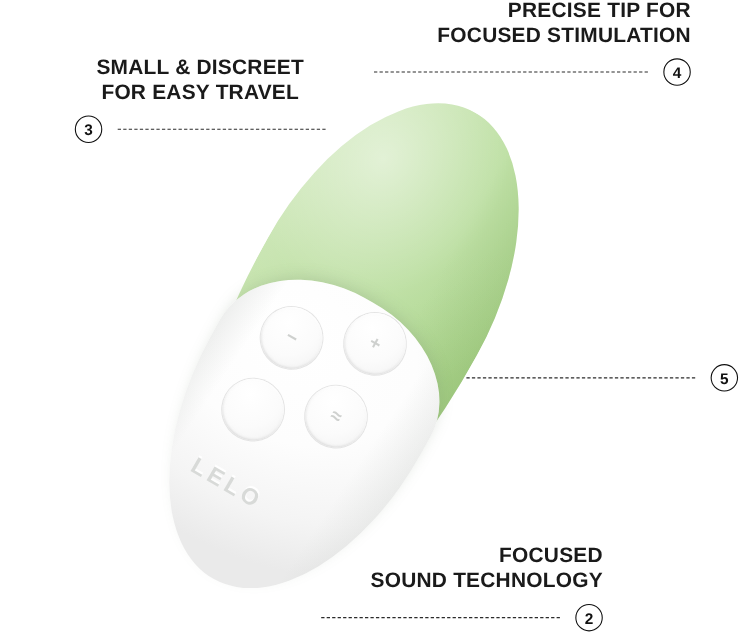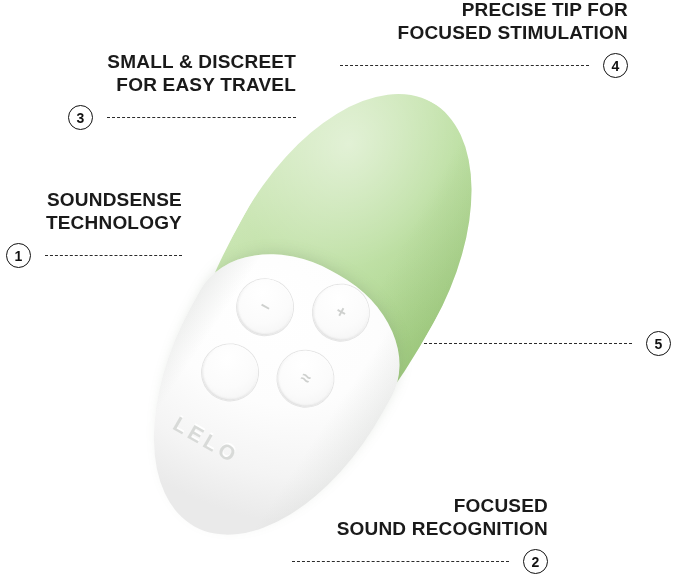--- a/index.html
+++ b/index.html
@@ -136,21 +136,21 @@
   .callout { position: absolute; }
 
   .callout-text {
     font-size: 19px;
     font-weight: 700;
     line-height: 1.22;
     color: #1a1a1a;
     letter-spacing: 0.2px;
     white-space: pre-line;
   }
-  .callout.left  .callout-text { text-align: right; }
+  .callout.left  .callout-text { text-align: center; }
   .callout.right .callout-text { text-align: right; }
 
   .leader {
     display: flex;
     align-items: center;
     margin-top: 9px;
   }
   .callout.right .leader { flex-direction: row; justify-content: flex-end; }
 
   .marker {
@@ -204,28 +204,20 @@
         <span class="btn-glyph">≈</span>
       </div>
       <div class="btn-pad btn-d">
         <span class="btn-glyph"></span>
       </div>
 
       <div id="lelo-logo">LELO</div>
     </div>
   </div>
 
-  <div class="callout left" id="callout-1">
-    <div class="callout-text">SOUNDSENSE
-TECHNOLOGY</div>
-    <div class="leader">
-      <div class="marker">1</div>
-      <div class="dash"></div>
-    </div>
-  </div>
 
   <div class="callout left" id="callout-3">
     <div class="callout-text">SMALL &amp; DISCREET
 FOR EASY TRAVEL</div>
     <div class="leader">
       <div class="marker">3</div>
       <div class="dash"></div>
     </div>
   </div>
 
@@ -240,20 +232,20 @@
 
   <div class="callout right" id="callout-5">
     <div class="leader">
       <div class="dash"></div>
       <div class="marker">5</div>
     </div>
   </div>
 
   <div class="callout right" id="callout-2">
     <div class="callout-text">FOCUSED
-SOUND RECOGNITION</div>
+SOUND TECHNOLOGY</div>
     <div class="leader">
       <div class="dash"></div>
       <div class="marker">2</div>
     </div>
   </div>
 
 </div>
 
 </body></html>

